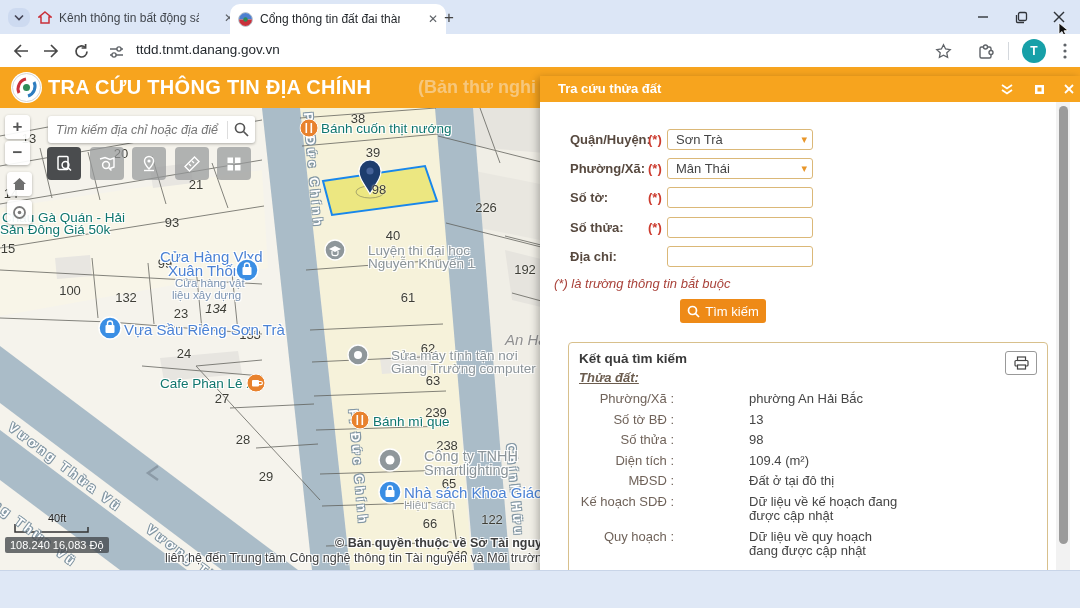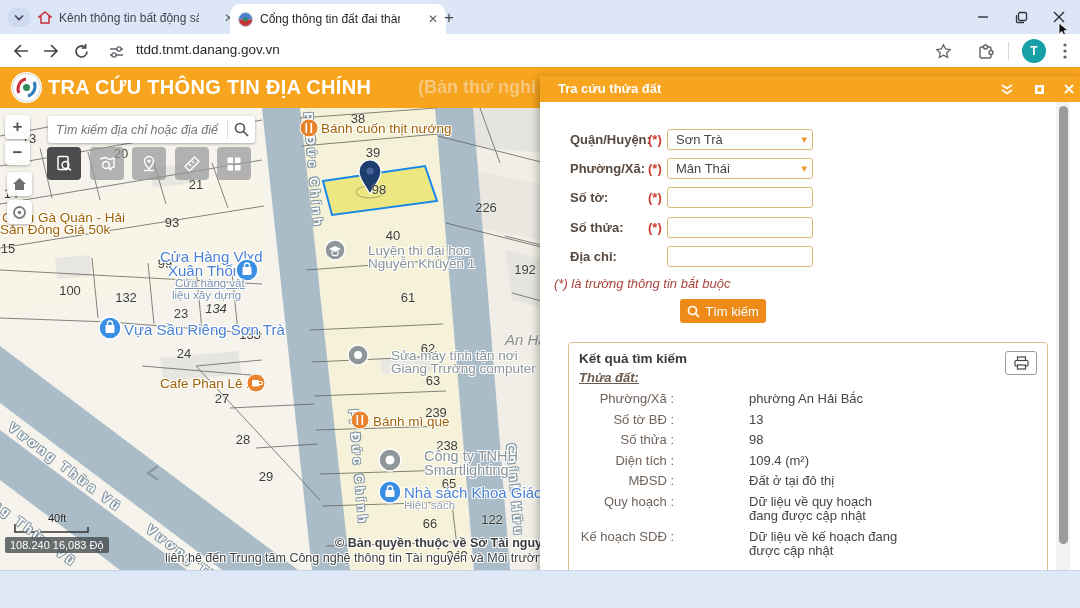--- a/index.html
+++ b/index.html
@@ -22,21 +22,21 @@
   
   #orange-header{position:absolute;left:0;top:67px;width:1080px;height:41px;background:#f7a41e;overflow:hidden;}
   #page-title{position:absolute;left:48px;top:9px;font-size:20px;font-weight:bold;color:#fff;letter-spacing:.3px;white-space:nowrap;}
   #page-subtitle{position:absolute;left:418px;top:10px;font-size:18px;font-weight:bold;color:#f6c77d;white-space:nowrap;}
   .site-logo{position:absolute;left:11px;top:5px;width:31px;height:31px;border-radius:50%;background:#fff;overflow:hidden;}
   
   #map{position:absolute;left:0;top:108px;width:545px;height:462px;background:#f2efe7;overflow:hidden;}
   .pnum{position:absolute;transform:translate(-50%,-50%);font-size:13px;color:#3e3e36;text-shadow:0 0 2px #fff;}
   .street-label{position:absolute;font-size:13px;font-weight:bold;color:#fff;letter-spacing:3px;white-space:nowrap;text-shadow:-1px -1px 0 #8397a4,1px -1px 0 #8397a4,-1px 1px 0 #8397a4,1px 1px 0 #8397a4;}
   .poi{position:absolute;white-space:nowrap;font-size:13.5px;text-shadow:-1px -1px 0 #fff,1px -1px 0 #fff,-1px 1px 0 #fff,1px 1px 0 #fff;}
-  .poi-orange{color:#a16207;}
+  .poi-orange{color:#0f766e;}
   .poi-blue{color:#4b82d4;}
   .poi-gray{color:#8b9499;padding-left:20px;}
   .poi-sub{font-size:11.5px;color:#7d95b4;}
   .poi-sub-gray{font-size:11.5px;color:#9aa1a6;}
   .poi-ic{position:absolute;width:19px;height:19px;transform:translate(-50%,-50%);}
   .mapbtn{position:absolute;border-radius:4px;background:rgba(150,152,154,.72);display:flex;align-items:center;justify-content:center;}
   .mapbtn.active{background:#4a4c4e;}
   .whitebtn{position:absolute;background:rgba(255,255,255,.92);border-radius:4px;box-shadow:0 1px 3px rgba(0,0,0,.3);display:flex;align-items:center;justify-content:center;color:#555;}
   #map-search{position:absolute;left:48px;top:8px;width:207px;height:27px;background:#fff;border-radius:3px;box-shadow:0 1px 3px rgba(0,0,0,.3);display:flex;align-items:center;}
   #map-search input{border:none;outline:none;flex:1;font-size:12.5px;font-style:italic;color:#555;padding:0 8px;font-family:inherit;background:transparent;}
@@ -308,21 +308,21 @@
     <div class="poi poi-orange" style="left:2px;top:102px;">Châu Gà Quán - Hải</div>
     <div class="poi poi-orange" style="left:0px;top:114px;">Sản Đông Giá 50k</div>
 
     <div class="poi poi-blue" style="left:160px;top:140px;font-size:15px;">Cửa Hàng Vlxd</div>
     <div class="poi poi-blue" style="left:168px;top:154px;font-size:15px;">Xuân Thống</div>
     <svg class="poi-ic" style="left:247px;top:162px;width:24px;height:24px;">
         <circle cx="12" cy="12" r="11" fill="#3a8ee4" stroke="#fff" stroke-width="1.5"></circle>
         <rect x="7.5" y="9" width="9" height="8" rx="1" fill="#fff"></rect>
         <path d="M9.5 9 v-1.5 a2.5 2.5 0 0 1 5 0 V9" fill="none" stroke="#fff" stroke-width="1.4"></path>
       </svg>
-    <div class="poi poi-sub" style="left:175px;top:169px;text-decoration:underline;">Cửa hàng vật</div>
+    <div class="poi poi-sub" style="left:175px;top:169px;">Cửa hàng vật</div>
     <div class="poi poi-sub" style="left:172px;top:181px;">liệu xây dựng</div>
 
     <svg class="poi-ic" style="left:110px;top:220px;width:24px;height:24px;">
         <circle cx="12" cy="12" r="11" fill="#3a8ee4" stroke="#fff" stroke-width="1.5"></circle>
         <rect x="7.5" y="9" width="9" height="8" rx="1" fill="#fff"></rect>
         <path d="M9.5 9 v-1.5 a2.5 2.5 0 0 1 5 0 V9" fill="none" stroke="#fff" stroke-width="1.4"></path>
       </svg>
     <div class="poi poi-blue" style="left:124px;top:213px;font-size:15px;">Vựa Sầu Riêng Sơn Trà</div>
 
     <div class="poi poi-orange" style="left:160px;top:268px;">Cafe Phan Lê 2</div>
@@ -528,33 +528,33 @@
         </div>
       <div class="rrow">
           <div class="rlabel">Diện tích :</div>
           <div class="rvalue">109.4 (m²)</div>
         </div>
       <div class="rrow">
           <div class="rlabel">MĐSD :</div>
           <div class="rvalue">Đất ở tại đô thị</div>
         </div>
       <div class="rrow">
+          <div class="rlabel">Kế hoạch SDĐ :</div>
+          <div class="rvalue">
+            <div>Dữ liệu về kế hoạch đang</div>
+            <div>được cập nhật</div>
+          </div>
+        </div>
+      <div class="rrow">
           <div class="rlabel">Quy hoạch :</div>
           <div class="rvalue">
             <div>Dữ liệu về quy hoạch</div>
             <div>đang được cập nhật</div>
           </div>
         </div>
-      <div class="rrow">
-          <div class="rlabel">Kế hoạch SDĐ :</div>
-          <div class="rvalue">
-            <div>Dữ liệu về kế hoạch đang</div>
-            <div>được cập nhật</div>
-          </div>
-        </div>
 
       <div class="rsection" style="margin-top:9px;">Trình trạng pháp lý :</div>
     </div>
 
     <div id="pscroll-track"></div>
     <div id="pscroll-thumb"></div>
   </div>
 
   <div id="taskbar">
     

